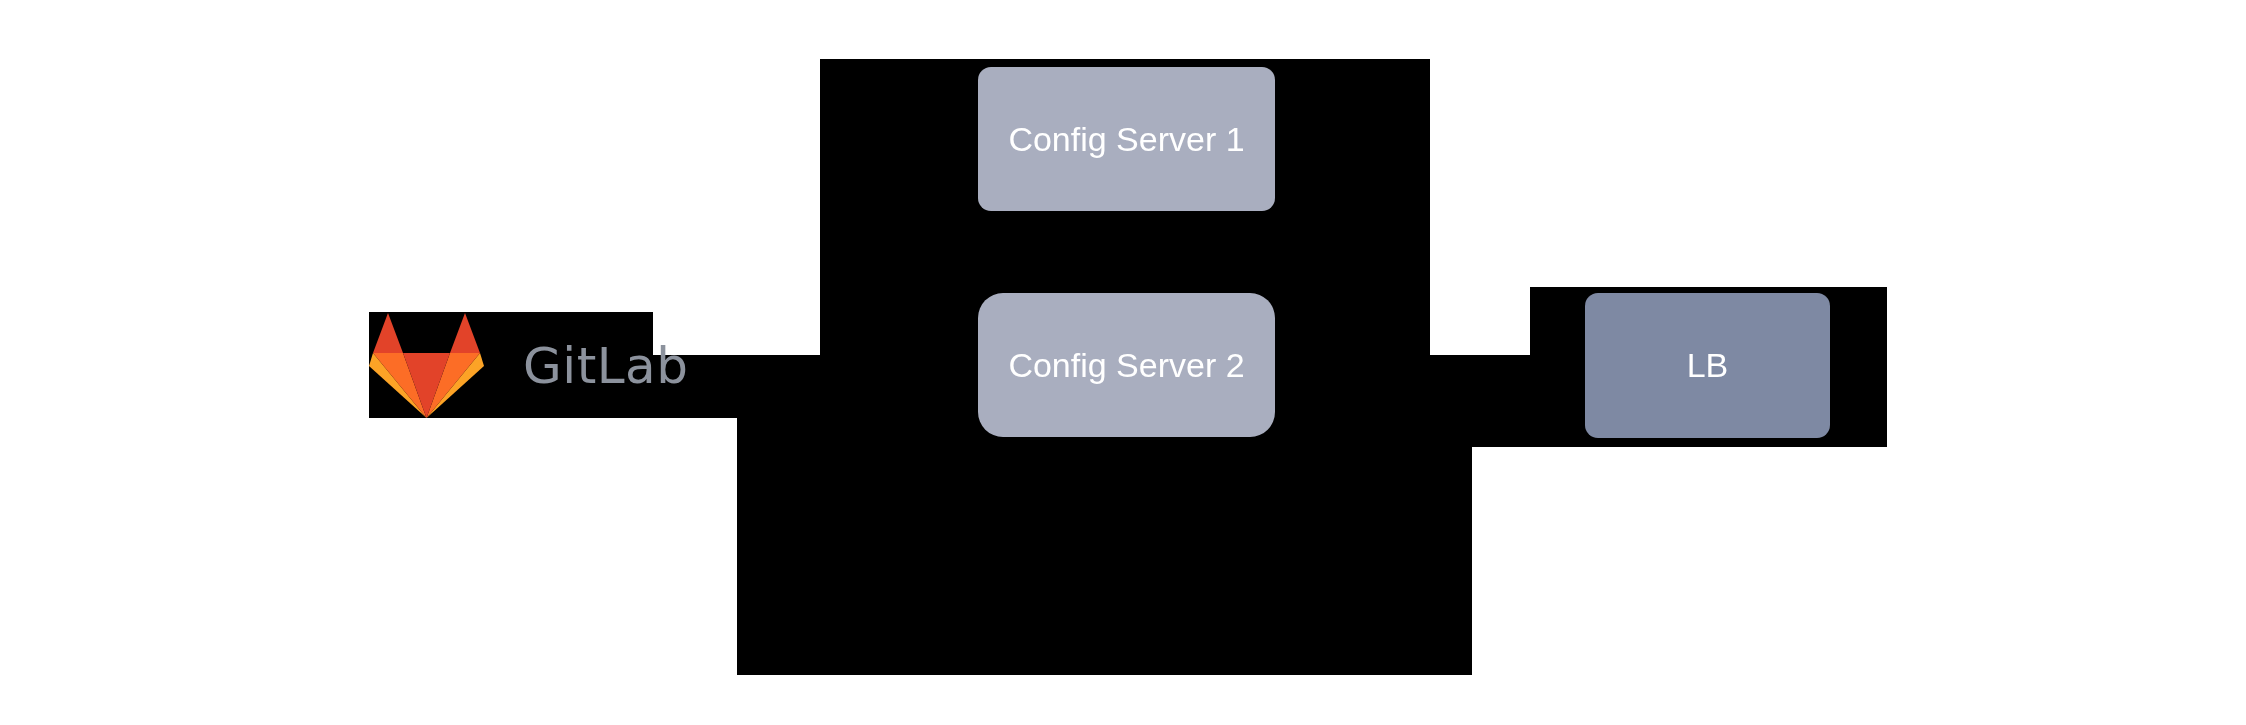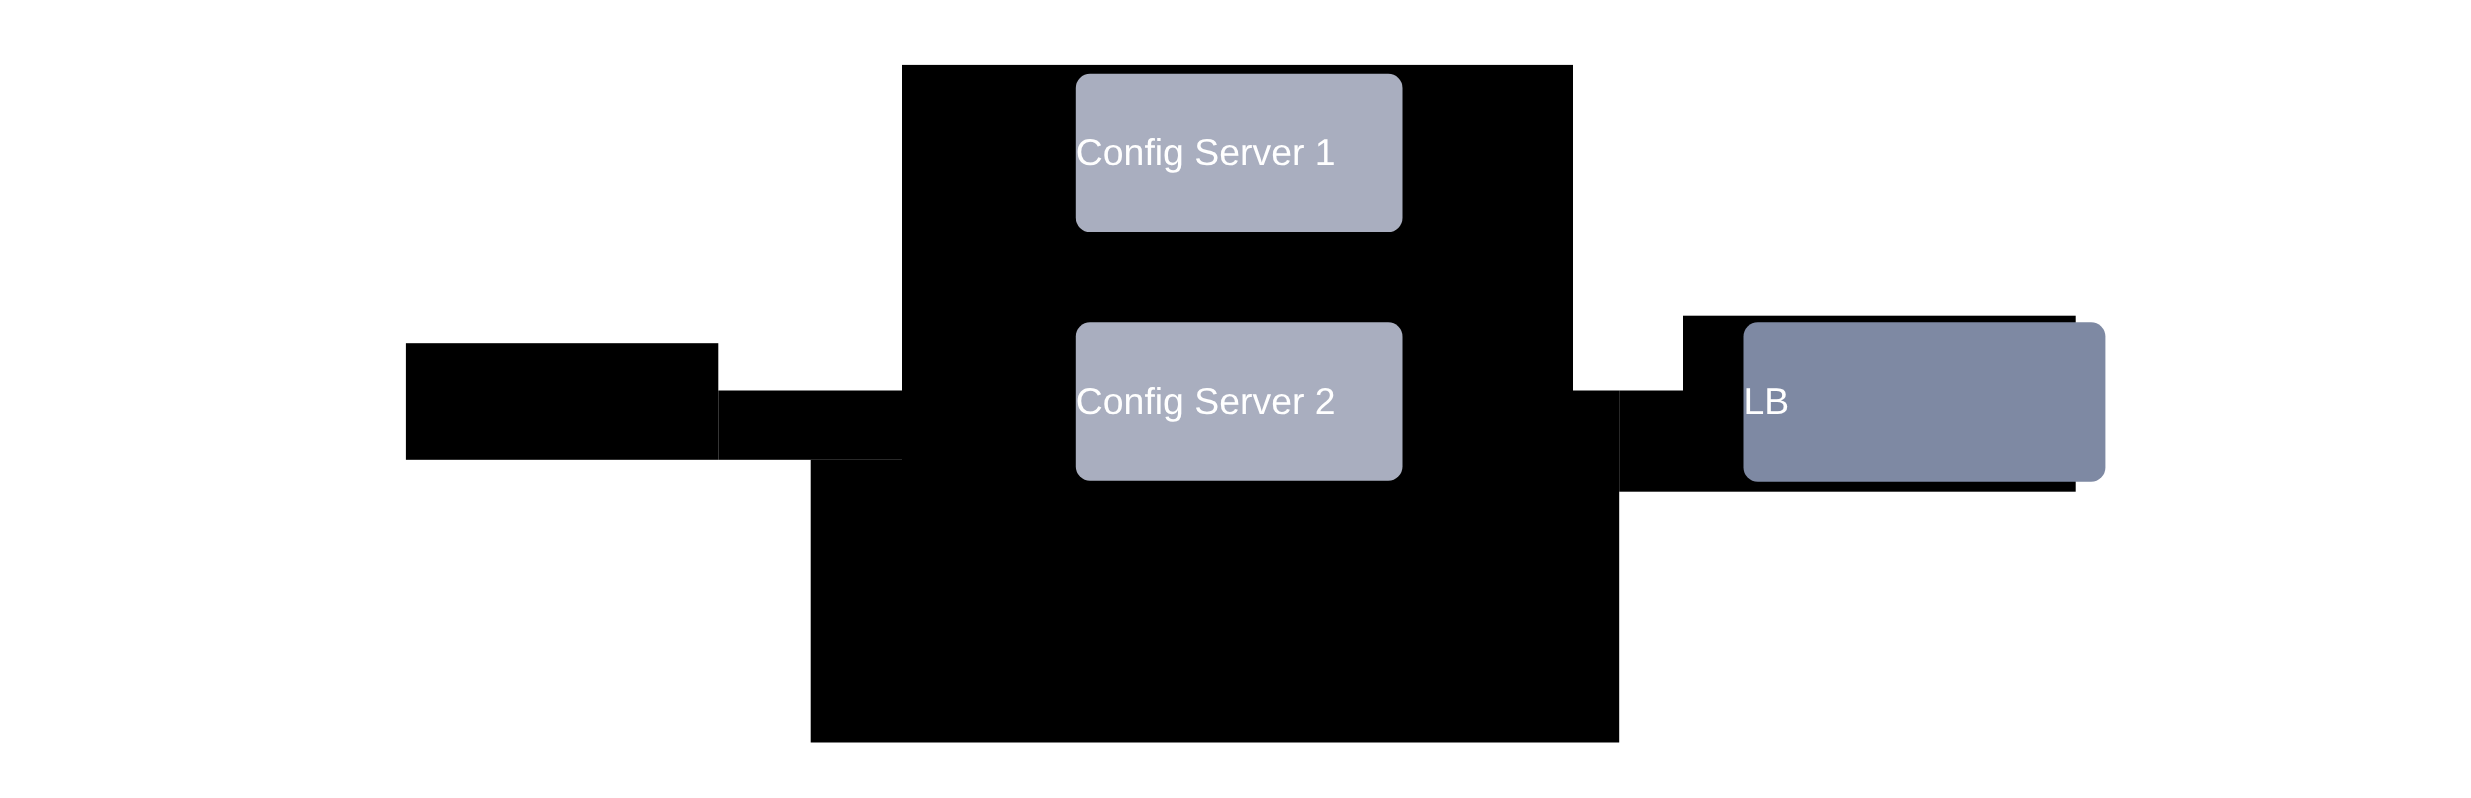--- a/index.html
+++ b/index.html
@@ -25,37 +25,38 @@
   .b5 { left: 1430px; top: 355px; width: 42px;  height: 320px; }  
   .b6 { left: 1472px; top: 355px; width: 58px;  height: 92px;  }  
   .b7 { left: 1530px; top: 287px; width: 357px; height: 160px; }  
 
   
   .node {
     position: absolute;
     border-radius: 13px;
     display: flex;
     align-items: center;
+    justify-content: center;
     color: #ffffff;
     font-size: 34px;
     font-family: "Liberation Sans", sans-serif;
   }
   .cs {
     width: 297px;
     height: 144px;
     background: #A9AEBF;
     left: 978px;
   }
   .cs1 { top: 67px; }
-  .cs2 { top: 293px; }
+  .cs2 { top: 293px; border-radius: 25px; }
   .cs3 { top: 522px; }
   .lb {
     left: 1585px;
     top: 293px;
-    width: 329px;
+    width: 245px;
     height: 145px;
     background: #7E89A3;
   }
 
   
   .gitlab-logo {
     position: absolute;
     left: 369px;
     top: 313px;
     width: 284px;
@@ -86,20 +87,32 @@
 <div class="canvas">
 
   <div class="blk b1"></div>
   <div class="blk b2"></div>
   <div class="blk b3"></div>
   <div class="blk b4"></div>
   <div class="blk b5"></div>
   <div class="blk b6"></div>
   <div class="blk b7"></div>
 
+  <div class="gitlab-logo">
+    <svg class="tanuki" viewBox="0 0 115 105" preserveAspectRatio="none" aria-hidden="true">
+      <polygon points="4,40 0,53 57.5,105" fill="#FCA326"></polygon>
+      <polygon points="111,40 115,53 57.5,105" fill="#FCA326"></polygon>
+      <polygon points="4,40 34,40 57.5,105" fill="#FC6D26"></polygon>
+      <polygon points="81,40 111,40 57.5,105" fill="#FC6D26"></polygon>
+      <polygon points="19,0 34,40 4,40" fill="#E24329"></polygon>
+      <polygon points="96,0 111,40 81,40" fill="#E24329"></polygon>
+      <polygon points="34,40 81,40 57.5,105" fill="#E24329"></polygon>
+    </svg>
+    <div class="wordmark">GitLab</div>
+  </div>
 
   <div class="node cs cs1">
     <span>Config Server 1</span>
   </div>
   <div class="node cs cs2">
     <span>Config Server 2</span>
   </div>
   <div class="node lb">
     <span>LB</span>
   </div>

